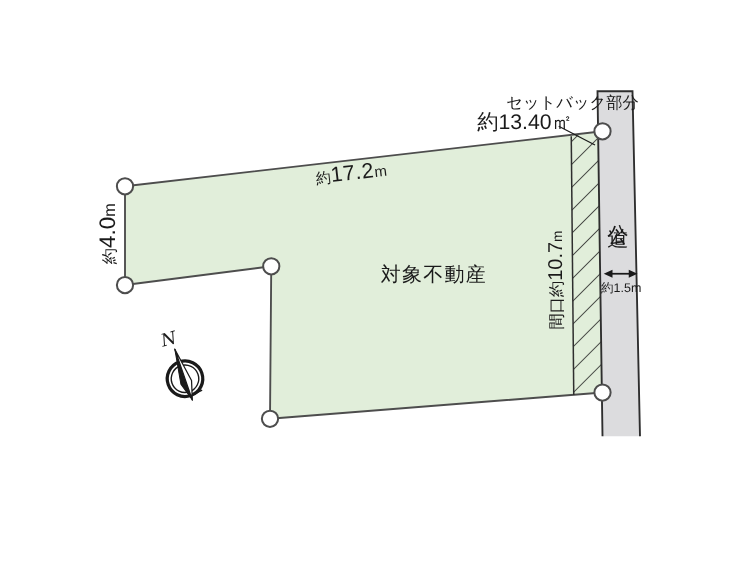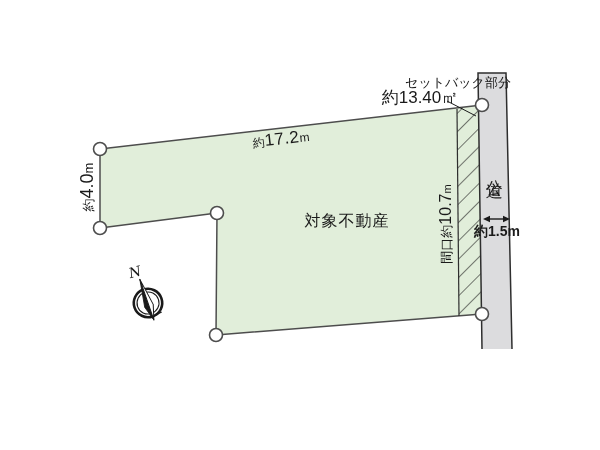--- a/index.html
+++ b/index.html
@@ -37,21 +37,21 @@
   .dim-front .val{font-size:16px;}
   .dim-front .unit{font-size:11px;}
   .setback-label{font-size:13px;}
   .setback-area{font-size:17px;}
   .road-label{
     writing-mode:vertical-rl;
     text-orientation:upright;
     font-size:17px;
     letter-spacing:3px;
   }
-  .road-width{font-size:14px;font-weight:bold;}
+  .road-width{font-size:10px;}
   .property-label{
     font-size:16px;
     font-weight:500;
     letter-spacing:1px;
   }
   .compass-n{
     font-family:"DejaVu Serif","Liberation Serif",serif;
     font-style:italic;
     font-size:14px;
     transform:translate(-50%,-50%) rotate(-15deg);

